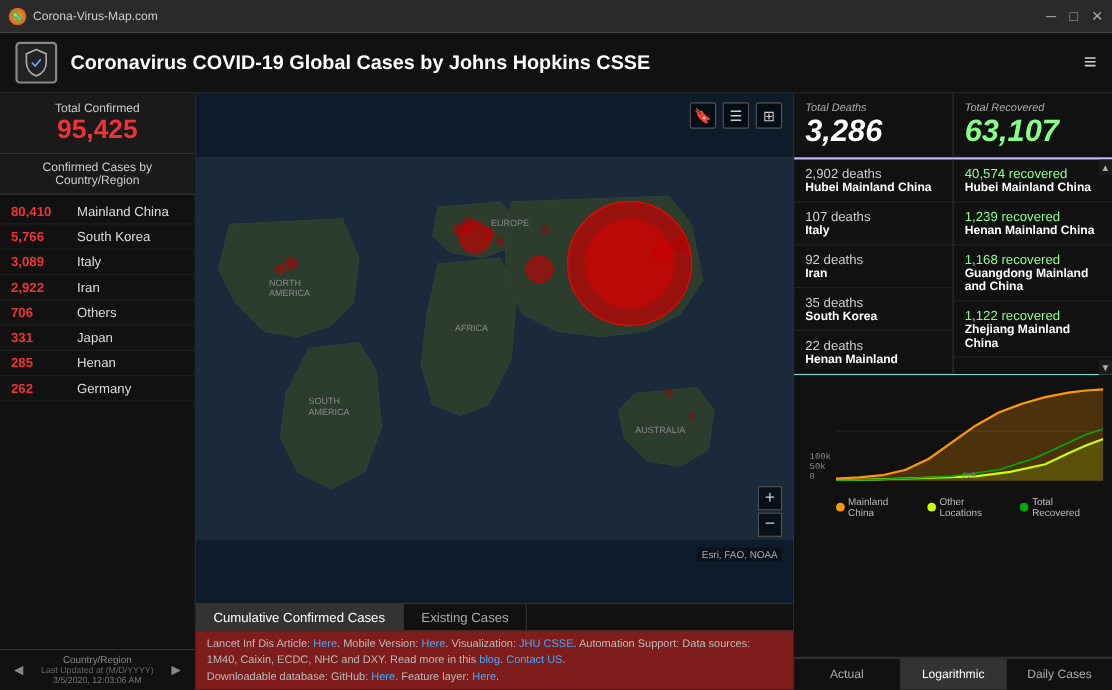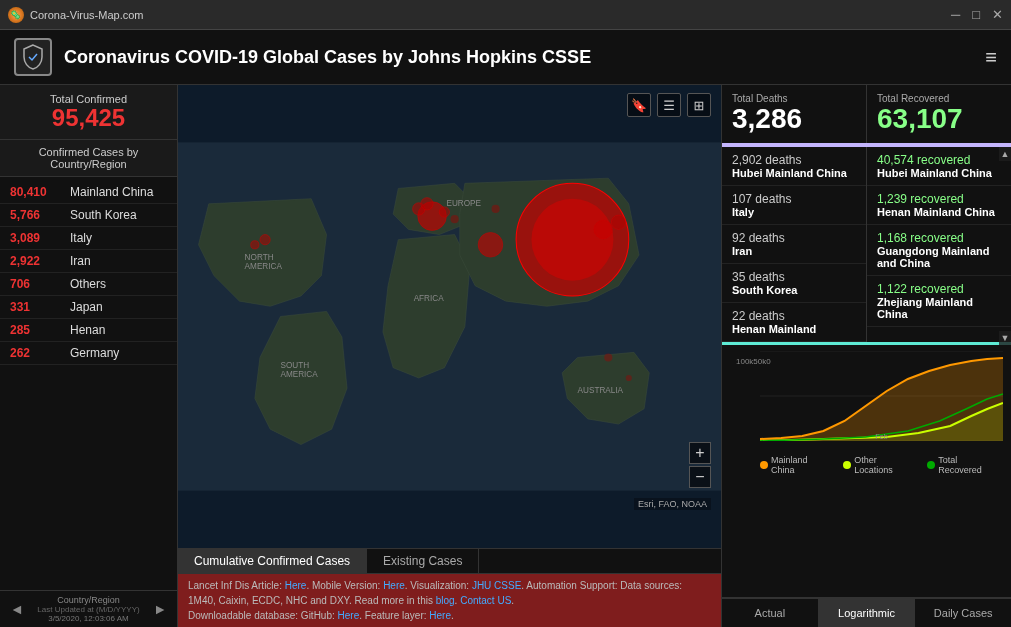--- a/index.html
+++ b/index.html
@@ -248,21 +248,22 @@
     
     .right-panel {
       width: 290px;
       background: #111;
       border-left: 1px solid #333;
       display: flex;
       flex-direction: column;
     }
     .right-top {
       display: flex;
-      border-bottom: 4px solid #c4b5fd;
+      border-bottom: 2px solid #c4b5fd;
+      font-style: italic;
     }
     .deaths-box, .recovered-box {
       flex: 1;
       padding: 8px 10px;
       border-right: 1px solid #333;
     }
     .recovered-box { border-right: none; }
     .stat-label {
       font-size: 10px;
       color: #aaa;
@@ -276,21 +277,21 @@
     .recovered-number {
       font-size: 28px;
       font-weight: bold;
       color: #8f8;
       line-height: 1.1;
     }
     .deaths-list {
       flex: 0 0 auto;
       max-height: 230px;
       overflow-y: auto;
-      border-bottom: 3px solid #5eead4;
+      border-bottom: 1px solid #5eead4;
       position: relative;
     }
     .deaths-list::-webkit-scrollbar { width: 5px; }
     .deaths-list::-webkit-scrollbar-track { background: #111; }
     .deaths-list::-webkit-scrollbar-thumb { background: #444; }
     .deaths-list-inner {
       display: flex;
     }
     .deaths-col, .recovered-col {
       flex: 1;
@@ -313,23 +314,24 @@
       background: #111;
       border-bottom: 1px solid #333;
     }
     .chart-labels-y {
       position: absolute;
       left: 6px;
       top: 6px;
       font-size: 8px;
       color: #888;
       display: flex;
-      flex-direction: row;
+      flex-direction: column;
       justify-content: flex-end;
       height: 85px;
+      font-family: Liberation Mono, monospace;
     }
     .chart-svg-area {
       margin-left: 30px;
       height: 90px;
       position: relative;
     }
     .chart-legend {
       display: flex;
       gap: 10px;
       padding: 4px 0 2px 30px;

